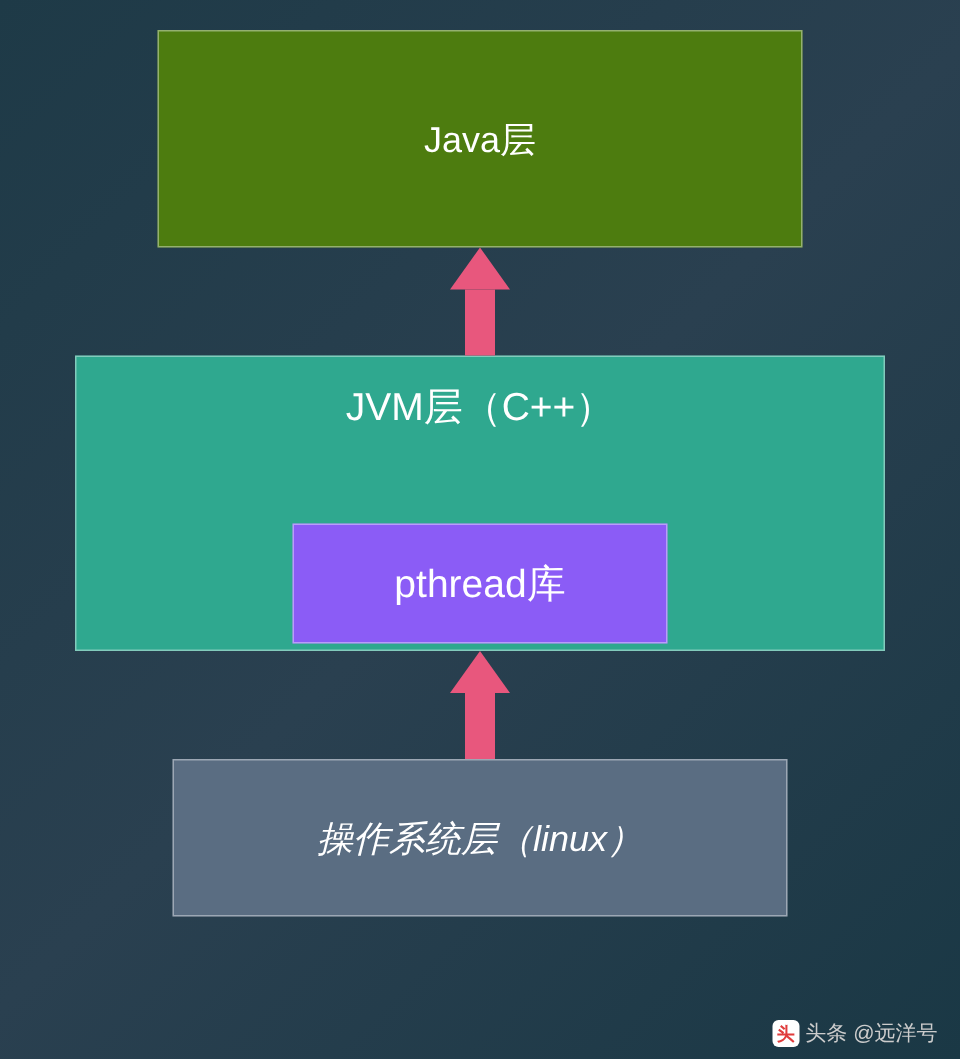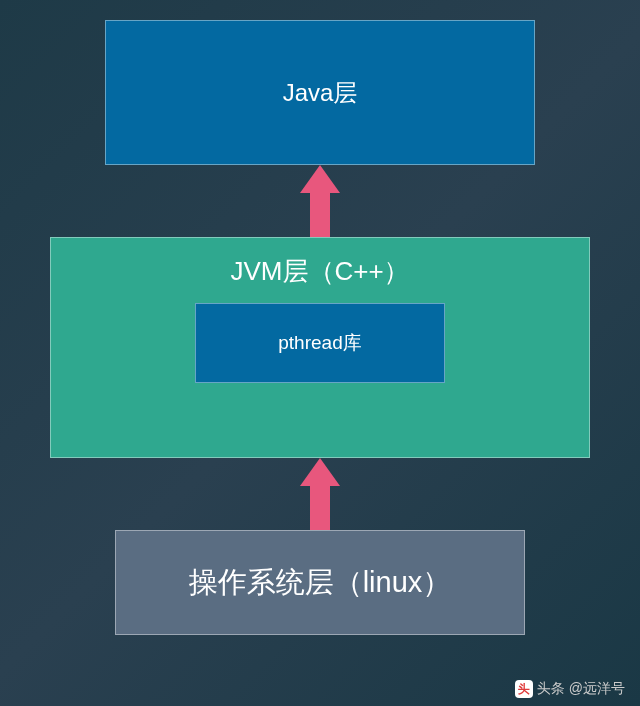--- a/index.html
+++ b/index.html
@@ -26,50 +26,52 @@
       flex-direction: column;
       align-items: center;
       justify-content: center;
       color: #fff;
       font-size: 24px;
       text-align: center;
     }
     .java-layer {
       width: 430px;
       height: 145px;
-      background: #0369a1;
+      background: #4d7c0f;
       margin-top: 0;
     }
     .jvm-layer {
       width: 540px;
-      height: 221px;
+      height: 197px;
       background: #2fa88f;
       padding-top: 15px;
       justify-content: flex-start;
+      gap: 46px;
     }
     .jvm-title {
       font-size: 26px;
       line-height: 1.4;
     }
     .pthread-box {
       width: 250px;
       height: 80px;
-      background: #0369a1;
+      background: #8b5cf6;
       border: 1px solid rgba(255,255,255,0.4);
       margin-top: 14px;
       display: flex;
       align-items: center;
       justify-content: center;
-      font-size: 19px;
+      font-size: 26px;
     }
     .os-layer {
       width: 410px;
       height: 105px;
       background: #5a6d82;
-      font-size: 29px;
+      font-size: 24px;
+      font-style: italic;
     }
     .arrow {
       width: 28px;
       height: 72px;
       position: relative;
       display: flex;
       flex-direction: column;
       align-items: center;
     }
     .arrow-head {

